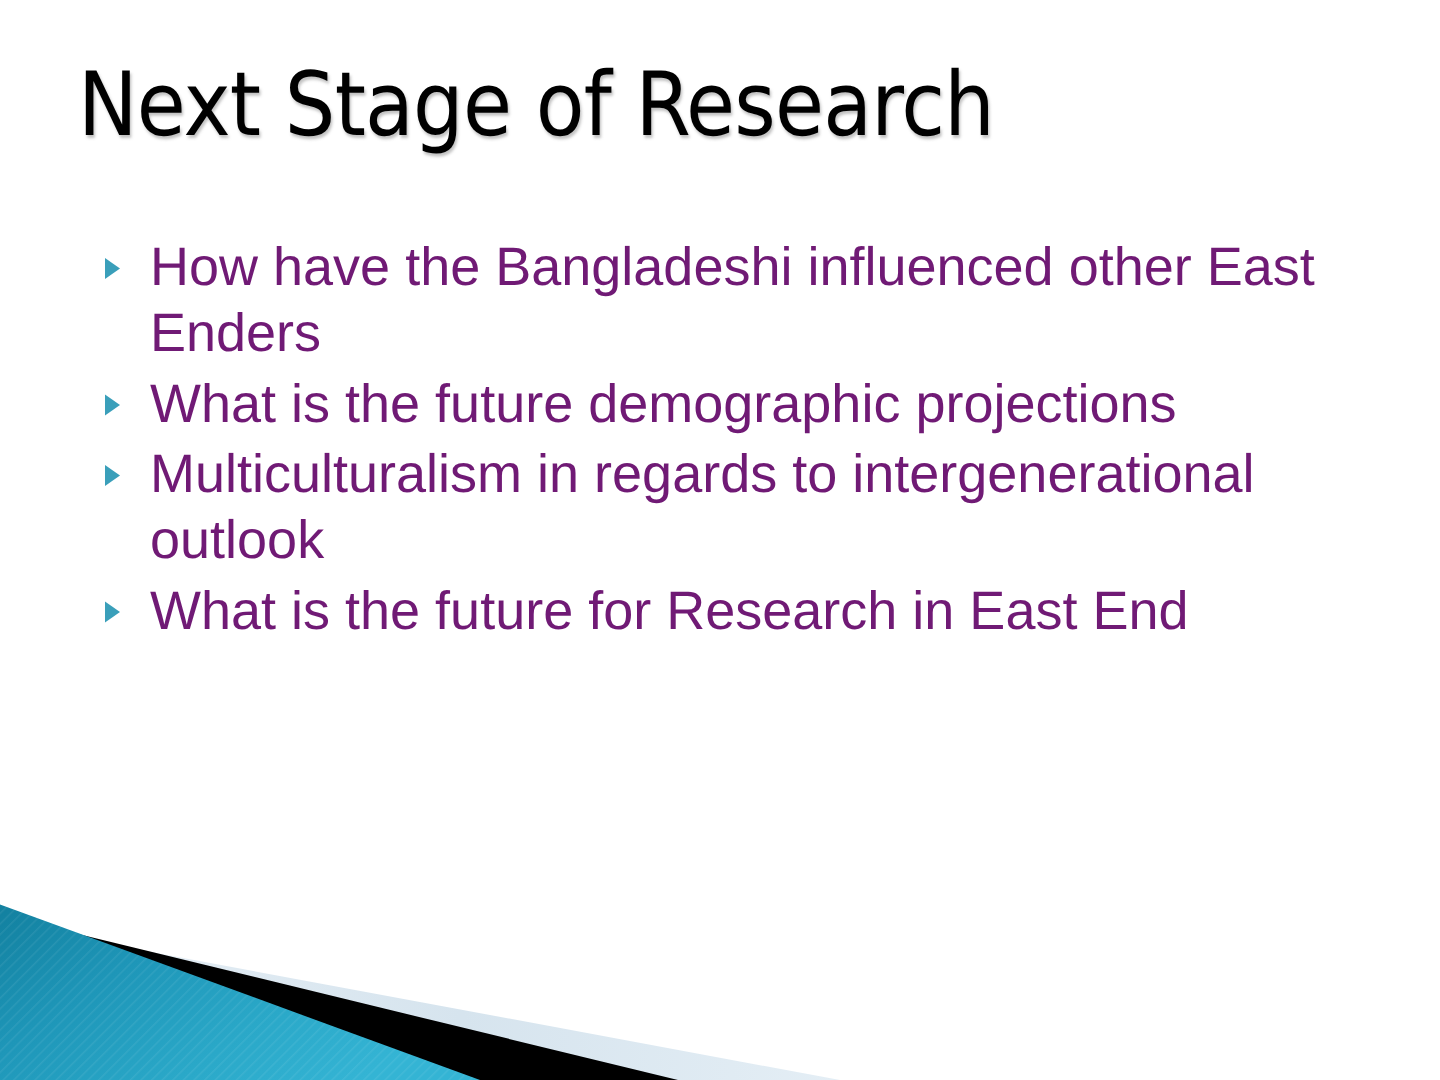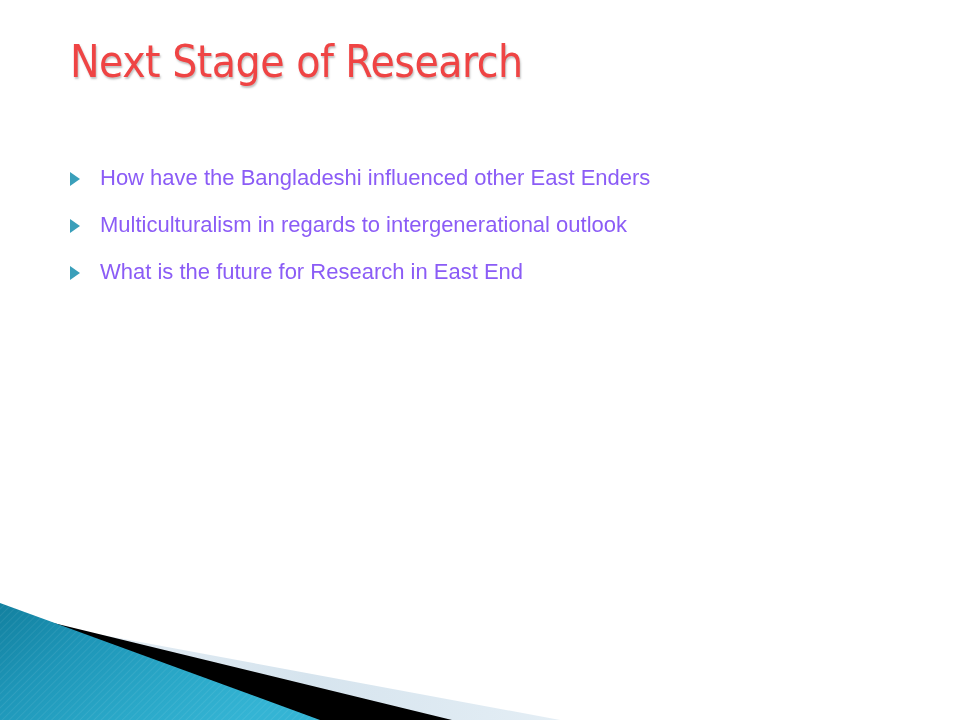--- a/index.html
+++ b/index.html
@@ -15,28 +15,28 @@
     position: relative;
     width: 960px;
     height: 720px;
     background: #ffffff;
     overflow: hidden;
   }
 
   
   #slide-title {
     position: absolute;
-    left: 70px;
+    left: 52px;
     top: 38px;
     width: 860px;
     font-family: "DejaVu Sans Condensed", "Liberation Sans Narrow", "Liberation Sans", sans-serif;
-    font-size: 44px;
+    font-size: 59px;
     font-weight: 400;
     letter-spacing: -0.5px;
-    color: #ef4444;
+    color: #000000;
     white-space: nowrap;
     text-shadow: 1px 2px 2px rgba(120,120,120,0.45);
     line-height: 1.1;
   }
 
   
   #bullet-list {
     position: absolute;
     left: 62px;
     top: 156px;
@@ -44,23 +44,23 @@
     margin: 0;
     padding: 0;
     list-style: none;
   }
   .bullet-item {
     position: relative;
     display: block;
     padding-left: 38px;
     margin: 0 0 3px 0;
     font-family: "Liberation Sans", sans-serif;
-    font-size: 22px;
+    font-size: 36px;
     line-height: 44px;
-    color: #8b5cf6;
+    color: #701a75;
     max-width: 810px;
   }
   .bullet-marker {
     position: absolute;
     left: 6px;
     top: 0;
     width: 16px;
     height: 44px;
     display: block;
   }
@@ -97,20 +97,28 @@
 
     <li class="bullet-item">
       <span class="bullet-marker">
         <svg width="14" height="16" viewBox="0 0 14 16" aria-hidden="true">
           <polygon points="2,1 12,8 2,15" fill="#3a9fba"></polygon>
         </svg>
       </span>
       <span>How have the Bangladeshi influenced other East Enders</span>
     </li>
 
+    <li class="bullet-item">
+      <span class="bullet-marker">
+        <svg width="14" height="16" viewBox="0 0 14 16" aria-hidden="true">
+          <polygon points="2,1 12,8 2,15" fill="#3a9fba"></polygon>
+        </svg>
+      </span>
+      <span>What is the future demographic projections</span>
+    </li>
 
     <li class="bullet-item">
       <span class="bullet-marker">
         <svg width="14" height="16" viewBox="0 0 14 16" aria-hidden="true">
           <polygon points="2,1 12,8 2,15" fill="#3a9fba"></polygon>
         </svg>
       </span>
       <span>Multiculturalism in regards to intergenerational outlook</span>
     </li>
 

